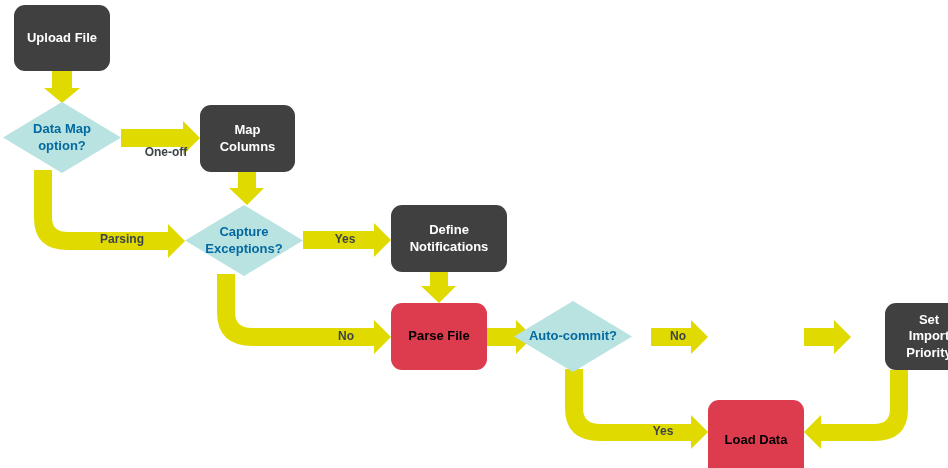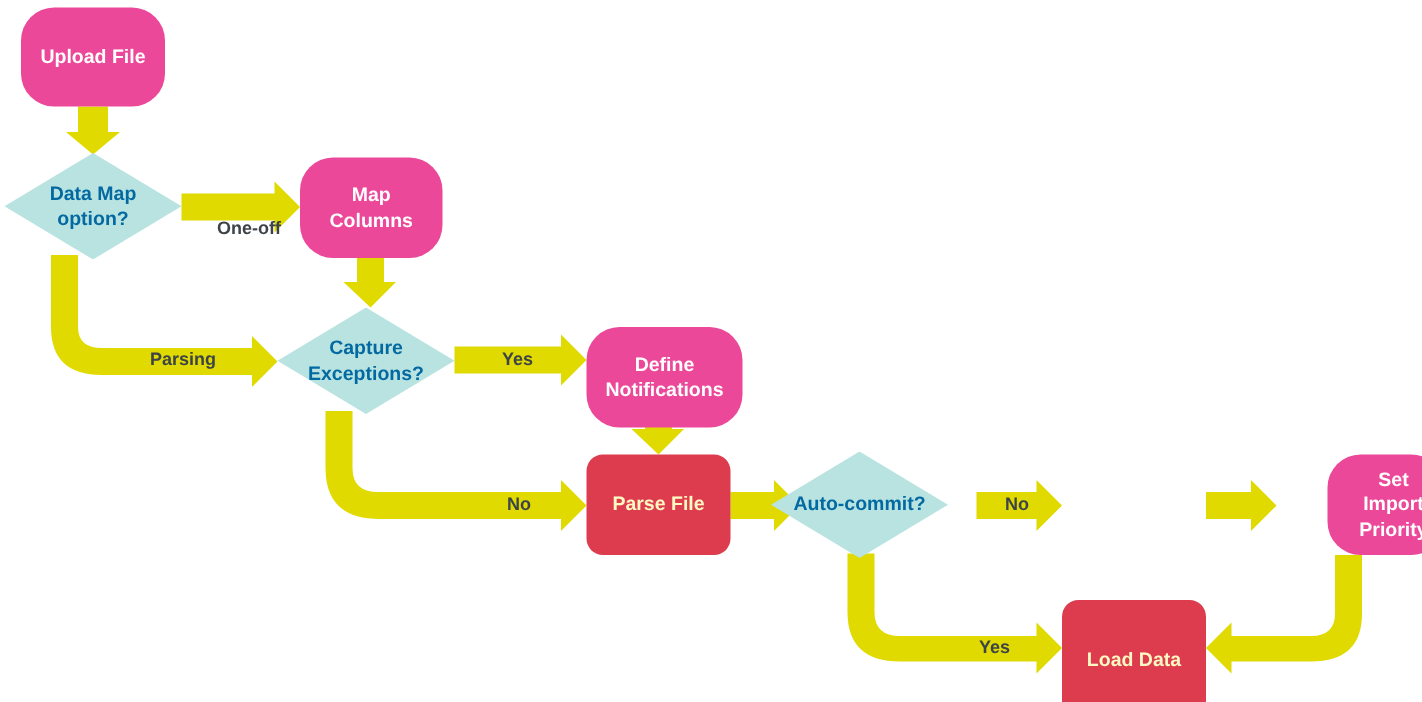--- a/index.html
+++ b/index.html
@@ -10,25 +10,25 @@
   }
   #canvas{position:absolute;left:0;top:0;width:948px;height:468px;}
   #arrows{position:absolute;left:0;top:0;width:948px;height:468px;}
   .node{
     position:absolute;box-sizing:border-box;
     display:flex;align-items:center;justify-content:center;text-align:center;
     font-size:13px;font-weight:bold;line-height:1.25;
     z-index:3;
   }
   .node.process{
-    border-radius:22px;color:#ffffff;
-    background:#ec4899;
+    border-radius:11px;color:#ffffff;
+    background:#404040;
   }
   .node.action{
-    border-radius:11px;color:#fef9c3;
+    border-radius:11px;color:#000000;
     background:#dd3c4e;
   }
   .node.decision{
     color:#0369a1;background:transparent;
   }
   .node.decision .dia-shape{
     position:absolute;left:0;top:0;width:100%;height:100%;
     background:#b8e3e0;
     clip-path:polygon(50% 0%,100% 50%,50% 100%,0% 50%);
     z-index:-1;
@@ -111,21 +111,21 @@
     <span class="dia-shape"></span>
     <span class="label">Capture
 Exceptions?</span>
   </div>
 
   <div class="node process" style="left:200px;top:105px;width:95px;height:67px;">
     <span class="label">Map
 Columns</span>
   </div>
 
-  <div class="node process" style="left:391px;top:218px;width:104px;height:67px;">
+  <div class="node process" style="left:391px;top:205px;width:116px;height:67px;">
     <span class="label">Define
 Notifications</span>
   </div>
 
   <div class="node action" style="left:391px;top:303px;width:96px;height:67px;">
     <span class="label">Parse File</span>
   </div>
 
   <div class="node decision" style="left:514px;top:301px;width:118px;height:71px;">
     <span class="dia-shape"></span>

